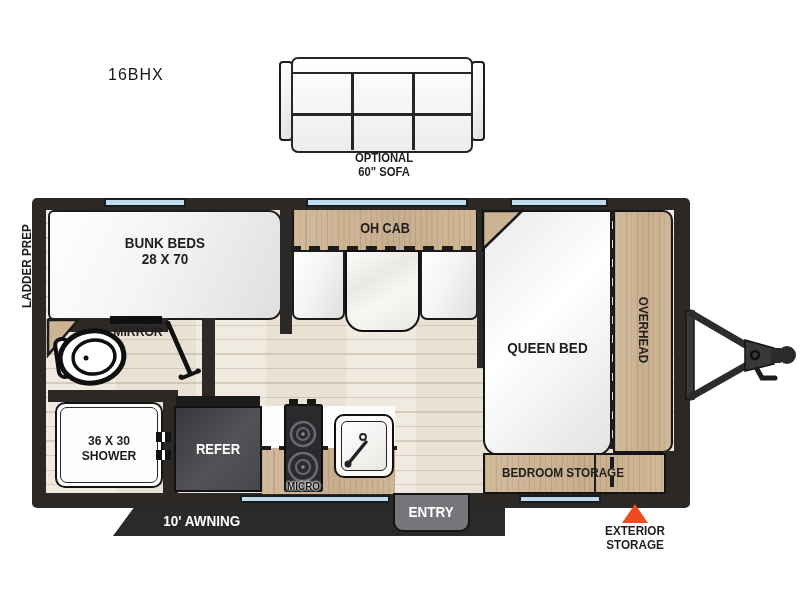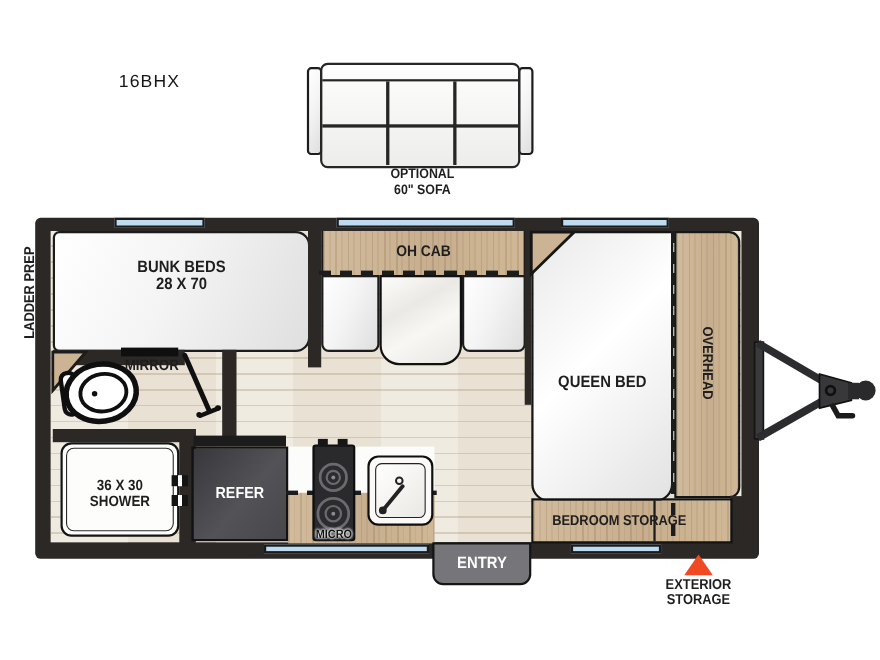--- a/index.html
+++ b/index.html
@@ -104,21 +104,27 @@
   <div class="abs wood" style="left:483px;top:453px;width:183px;height:41px;border:2.5px solid #131313;z-index:12;"></div>
   <div class="abs" style="left:594px;top:455px;width:2px;height:37px;background:#1c1c1c;z-index:13;"></div>
   <div class="abs dash-v" style="left:610px;top:210px;height:284px;z-index:16;"></div>
 
   <div class="abs window" style="left:104px;top:198px;width:82px;height:9px;z-index:30;"></div>
   <div class="abs window" style="left:306px;top:198px;width:162px;height:9px;z-index:30;"></div>
   <div class="abs window" style="left:510px;top:198px;width:98px;height:9px;z-index:30;"></div>
   <div class="abs window" style="left:240px;top:495px;width:150px;height:8px;z-index:30;"></div>
   <div class="abs window" style="left:519px;top:495px;width:82px;height:8px;z-index:30;"></div>
 
-  <div class="abs" style="left:393px;top:493px;width:90px;height:39px;background:#75757a;border:2.5px solid #151515;
+  <div class="abs" style="left:113px;top:506px;width:392px;height:30px;background:#2a2a2c;z-index:20;
+              clip-path:polygon(22px 0,100% 0,100% 100%,0 100%);display:flex;align-items:center;">
+    <div class="lbl lblw" style="margin-left:46px;font-size:15px;">
+        <span>10' AWNING</span>
+      </div>
+  </div>
+  <div class="abs" style="left:393px;top:493px;width:77px;height:39px;background:#75757a;border:2.5px solid #151515;
               border-radius:0 0 10px 10px;z-index:25;display:flex;align-items:center;justify-content:center;">
     <div class="lbl lblw" style="font-size:15px;">
       <span>ENTRY</span>
     </div>
   </div>
   <div class="abs" style="left:622px;top:504px;width:0;height:0;border-left:13px solid transparent;
               border-right:13px solid transparent;border-bottom:19px solid #ef4a22;z-index:30;"></div>
   <div class="abs lbl" style="left:585px;top:524px;width:100px;font-size:13px;">
     <span>EXTERIOR</span>
     <span>STORAGE</span>

